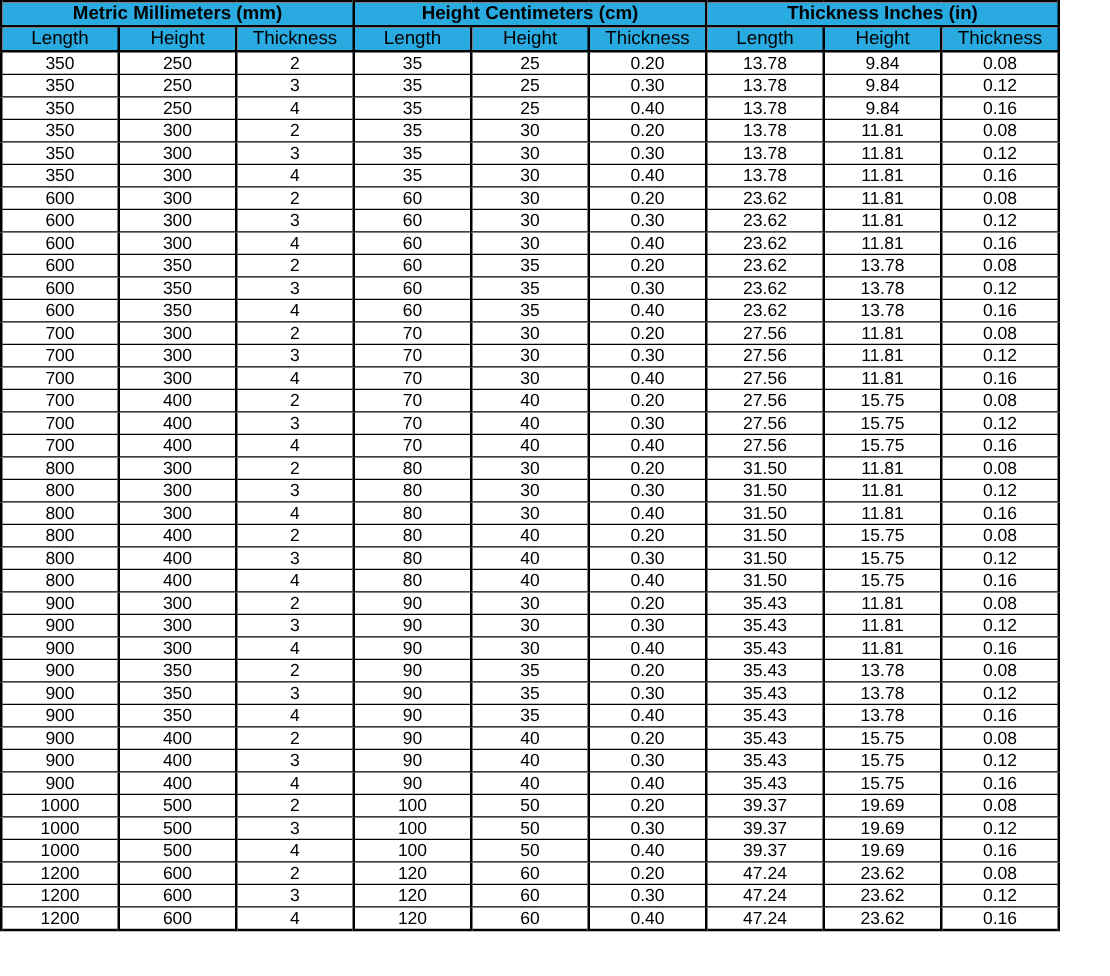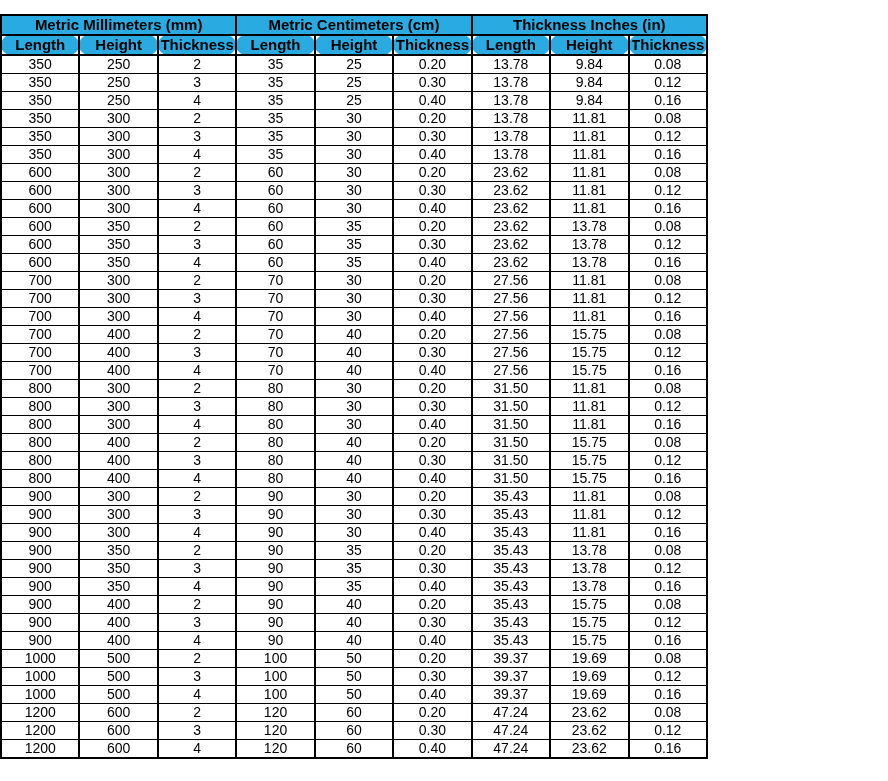--- a/index.html
+++ b/index.html
@@ -9,23 +9,22 @@
   }
   body {
     width: 888px;
     height: 781px;
     font-family: "Liberation Sans", sans-serif;
     overflow: hidden;
   }
   table.conversion-table {
     border-collapse: collapse;
     table-layout: fixed;
-    width: 708px;
+    width: 848px;
     border: 2px solid var(--border-color, #000000);
-    margin-top: 14px;
   }
   th, td {
     padding: 0;
     margin: 0;
     text-align: center;
     vertical-align: middle;
     white-space: nowrap;
     overflow: hidden;
     color: var(--text-color, #000000);
     border-top: 1px solid var(--border-color, #000000);
@@ -37,39 +36,38 @@
     background: var(--header-bg, #29ABE2);
     height: 18px;
     font-size: 15px;
     line-height: 18px;
     border-bottom-width: 2px;
   }
   tr.group-row th {
     font-weight: bold;
   }
   tr.subheader-row th {
-    font-weight: bold;
-    border-radius: 10px;
+    font-weight: normal;
   }
   tbody td {
     height: 17px;
     font-size: 14px;
     line-height: 17px;
     font-weight: normal;
     background: var(--row-bg, #ffffff);
   }
 </style>
 </head>
 <body>
 
 <table class="conversion-table">
   <thead>
     <tr class="group-row">
       <th colspan="3">Metric Millimeters (mm)</th>
-      <th colspan="3">Metric Centimeters (cm)</th>
+      <th colspan="3">Height Centimeters (cm)</th>
       <th colspan="3">Thickness Inches (in)</th>
     </tr>
     <tr class="subheader-row">
       <th>Length</th>
       <th>Height</th>
       <th>Thickness</th>
       <th>Length</th>
       <th>Height</th>
       <th>Thickness</th>
       <th>Length</th>

